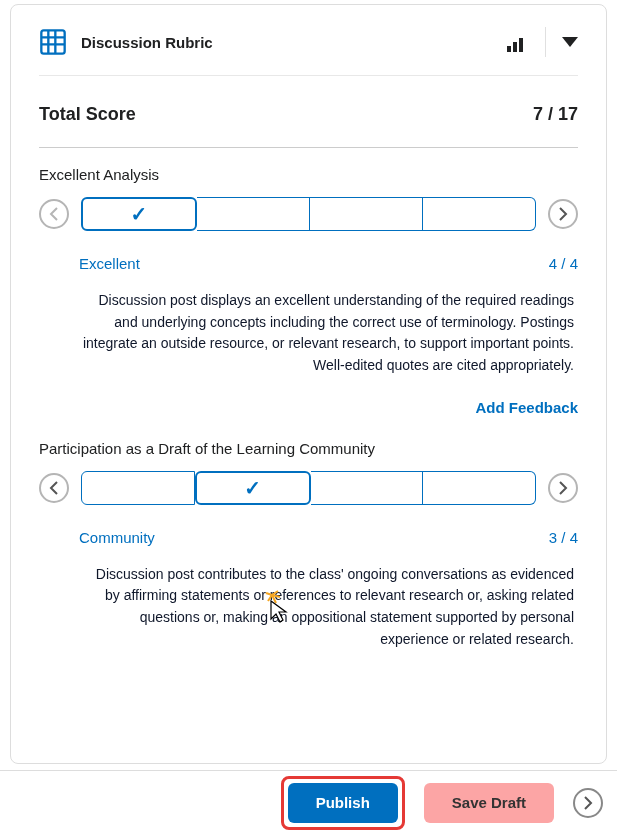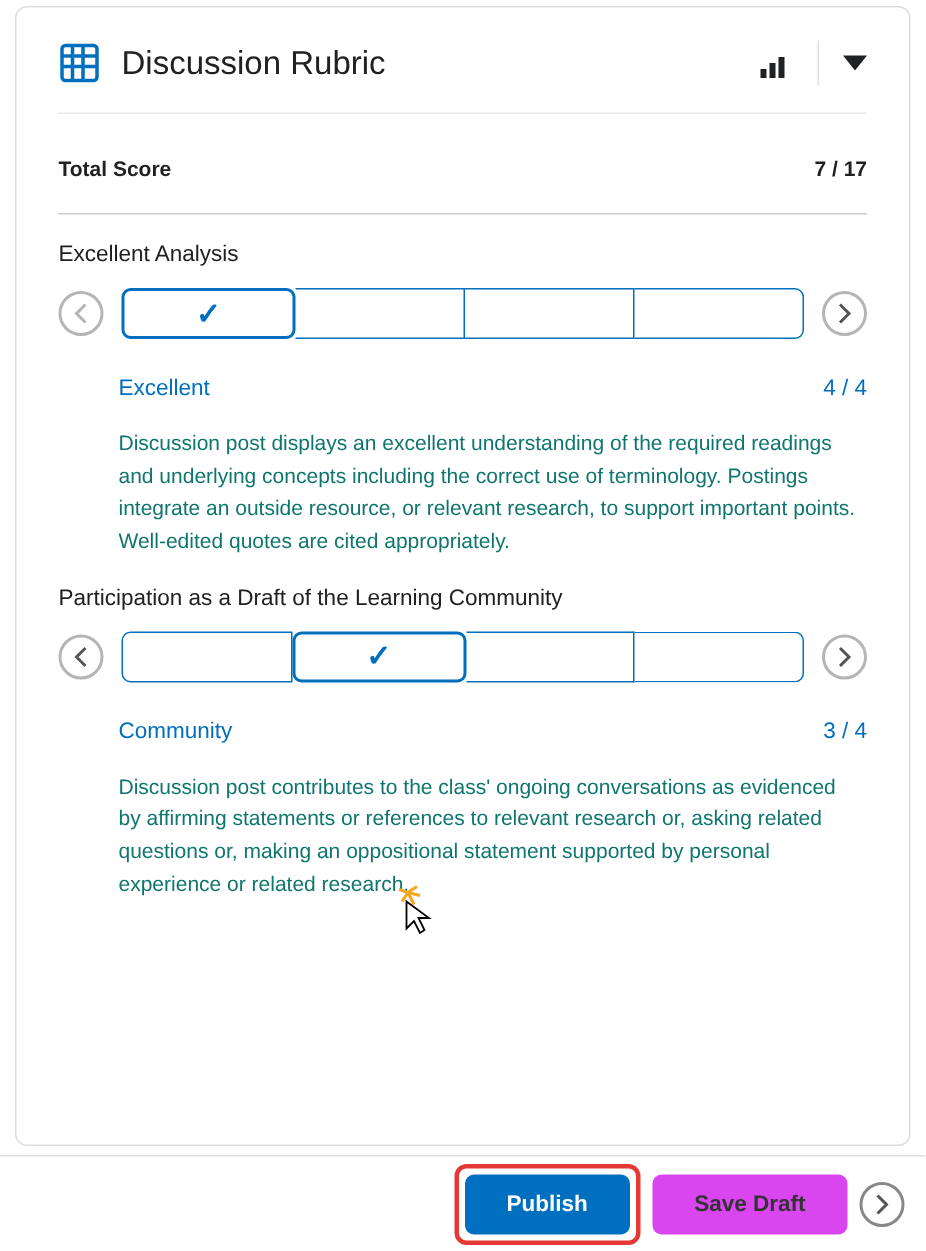--- a/index.html
+++ b/index.html
@@ -24,22 +24,22 @@
       align-items: center;
       padding-bottom: 18px;
       border-bottom: 1px solid #e8e8e8;
     }
     .rubric-grid-icon {
       width: 28px;
       height: 28px;
       margin-right: 14px;
     }
     .rubric-title {
-      font-size: 22px;
-      font-weight: 400;
+      font-size: 15px;
+      font-weight: 700;
       flex: 1;
     }
     .stats-icon {
       width: 20px;
       height: 20px;
       margin-right: 18px;
       display: flex;
       align-items: flex-end;
       gap: 2px;
     }
@@ -60,21 +60,21 @@
     .collapse-btn {
       width: 0; height: 0;
       border-left: 8px solid transparent;
       border-right: 8px solid transparent;
       border-top: 10px solid #202122;
       cursor: pointer;
     }
     .total-row {
       display: flex;
       justify-content: space-between;
-      font-size: 14px;
+      font-size: 18px;
       font-weight: 700;
       padding: 28px 0 22px 0;
       border-bottom: 1px solid #ccc;
     }
     .section-title {
       font-size: 20px;
       font-weight: 700;
       padding: 24px 0 4px 0;
     }
     .criterion-title {
@@ -115,30 +115,31 @@
     .level-cell:first-child { border-radius: 6px 0 0 6px; }
     .level-cell:last-child { border-radius: 0 6px 6px 0; }
     .level-cell.selected {
       border: 2px solid #006fbf;
       border-radius: 6px;
       z-index: 1;
     }
     .check { color: #006fbf; font-size: 20px; font-weight: bold; }
     .info-block {
       padding: 24px 0 0 40px;
+      text-align: right;
     }
     .info-head {
       display: flex;
       justify-content: space-between;
       color: #006fbf;
       font-size: 15px;
       padding-bottom: 18px;
     }
     .info-desc {
-      color: #0f766e;
+      color: #0f172a;
       font-size: 14px;
       line-height: 1.55;
       padding-right: 4px;
     }
     .add-feedback {
       color: #006fbf;
       font-size: 15px;
       font-weight: 600;
       padding: 22px 0 6px 0;
       cursor: pointer;
@@ -154,34 +155,34 @@
       position: absolute;
       bottom: 0;
       left: 0;
       right: 0;
       height: 64px;
       border-top: 1px solid #ddd;
       display: flex;
       align-items: center;
       justify-content: flex-end;
       padding: 0 14px;
-      gap: 8px;
+      gap: 19px;
       background: #fff;
     }
     .btn {
       height: 40px;
       padding: 0 28px;
       font-size: 15px;
       font-weight: 600;
       border-radius: 6px;
       cursor: pointer;
       border: none;
     }
     .btn-primary { background: #006fbf; color: #fff; }
-    .btn-secondary { background: #d946ef; color: #333; }
+    .btn-secondary { background: #fca5a5; color: #333; }
     .publish-highlight {
       border: 3px solid #e53935;
       border-radius: 8px;
       padding: 4px;
     }
     .footer-next {
       width: 30px; height: 30px;
       border: 2px solid #888;
       border-radius: 50%;
       display: flex;
@@ -241,20 +242,21 @@
           <path d="M2 1 L8 7 L2 13" stroke="#555" stroke-width="2" fill="none"></path>
         </svg>
     </span>
   </div>
   <div class="info-block">
     <div class="info-head">
       <span>Excellent</span>
       <span>4 / 4</span>
     </div>
     <div class="info-desc">Discussion post displays an excellent understanding of the required readings and underlying concepts including the correct use of terminology. Postings integrate an outside resource, or relevant research, to support important points. Well-edited quotes are cited appropriately.</div>
+    <span class="add-feedback">Add Feedback</span>
   </div>
 
   <div class="criterion-title">Participation as a Draft of the Learning Community</div>
   <div class="level-row">
     <span class="nav-circle">
       <svg viewBox="0 0 10 14">
           <path d="M8 1 L2 7 L8 13" stroke="#555" stroke-width="2" fill="none"></path>
         </svg>
     </span>
     <div class="level-bar">

